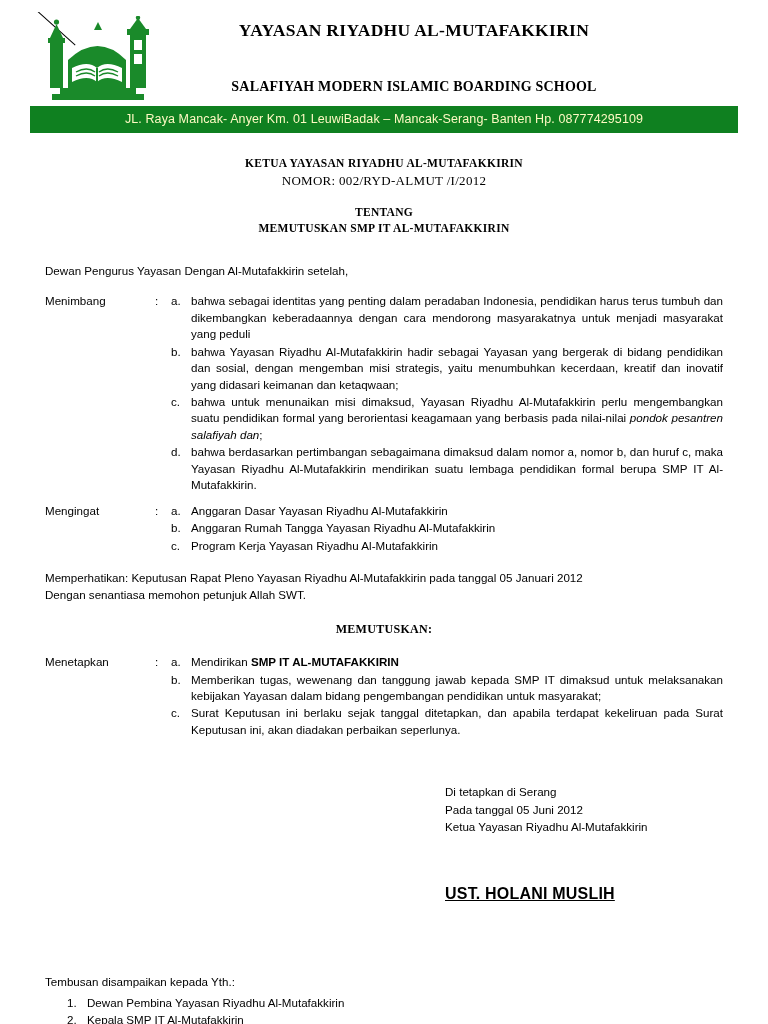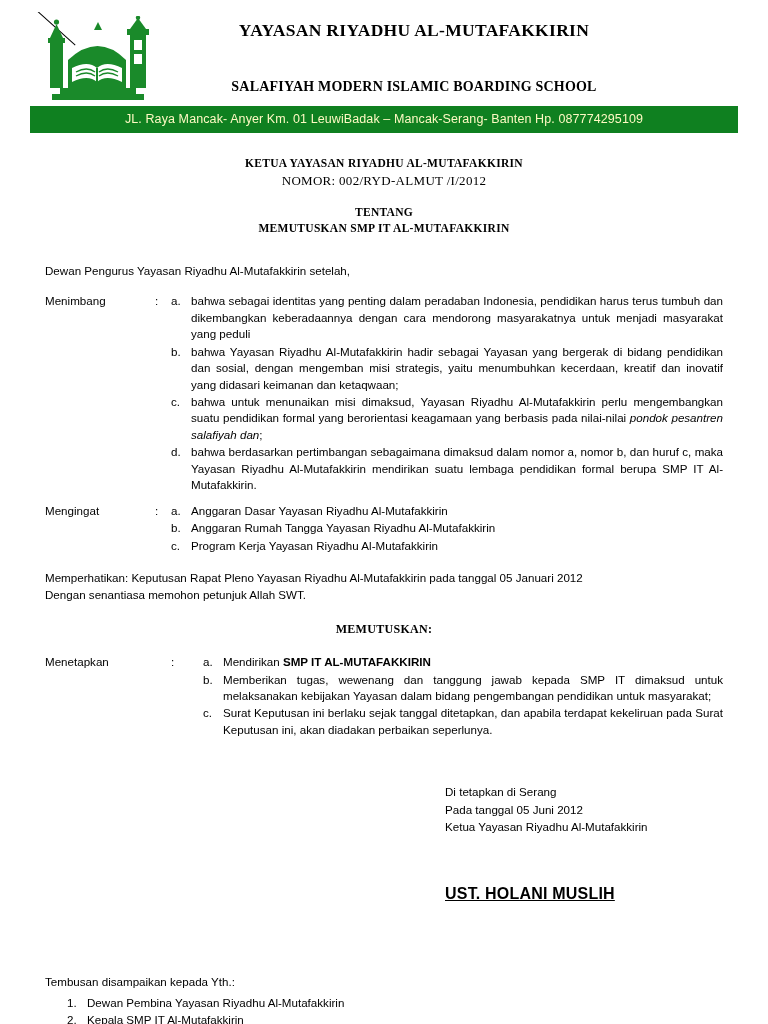--- a/index.html
+++ b/index.html
@@ -252,21 +252,21 @@
 
   <div class="doc-title">
     <div>KETUA YAYASAN RIYADHU AL-MUTAFAKKIRIN</div>
     <div class="nomor">NOMOR: 002/RYD-ALMUT /I/2012</div>
     <div class="tentang">TENTANG</div>
     <div>MEMUTUSKAN SMP IT AL-MUTAFAKKIRIN</div>
   </div>
 
   <div class="body">
 
-    <div class="intro">Dewan Pengurus Yayasan Riyadhu Al-Mutafakkirin setelah,</div>
+    <div class="intro">Dewan Pengurus Yayasan Dengan Al-Mutafakkirin setelah,</div>
 
     <div class="row">
       <div class="label">Menimbang</div>
       <div class="colon">:</div>
       <div class="content">
         <ol class="alpha">
           <li>
             <span class="mk">a.</span>
             <span>bahwa sebagai identitas yang penting dalam peradaban Indonesia, pendidikan harus terus tumbuh dan dikembangkan keberadaannya dengan cara mendorong masyarakatnya untuk menjadi masyarakat yang peduli</span>
           </li>
@@ -308,21 +308,21 @@
     </div>
 
     <div class="memperhatikan">
       <span>Memperhatikan</span><span>:</span>
       <span>Keputusan Rapat Pleno Yayasan Riyadhu Al-Mutafakkirin pada tanggal 05 Januari 2012</span>
       <span class="l2">Dengan senantiasa memohon petunjuk Allah SWT.</span>
     </div>
 
     <div class="memutuskan">MEMUTUSKAN:</div>
 
-    <div class="row" style="margin-top:16px;gap:16px;">
+    <div class="row" style="margin-top:16px;">
       <div class="label">Menetapkan</div>
       <div class="colon">:</div>
       <div class="content">
         <ol class="alpha">
           <li>
             <span class="mk">a.</span>
             <span>Mendirikan </span><span class="strong-inline">SMP IT AL-MUTAFAKKIRIN</span>
           </li>
           <li>
             <span class="mk">b.</span>

